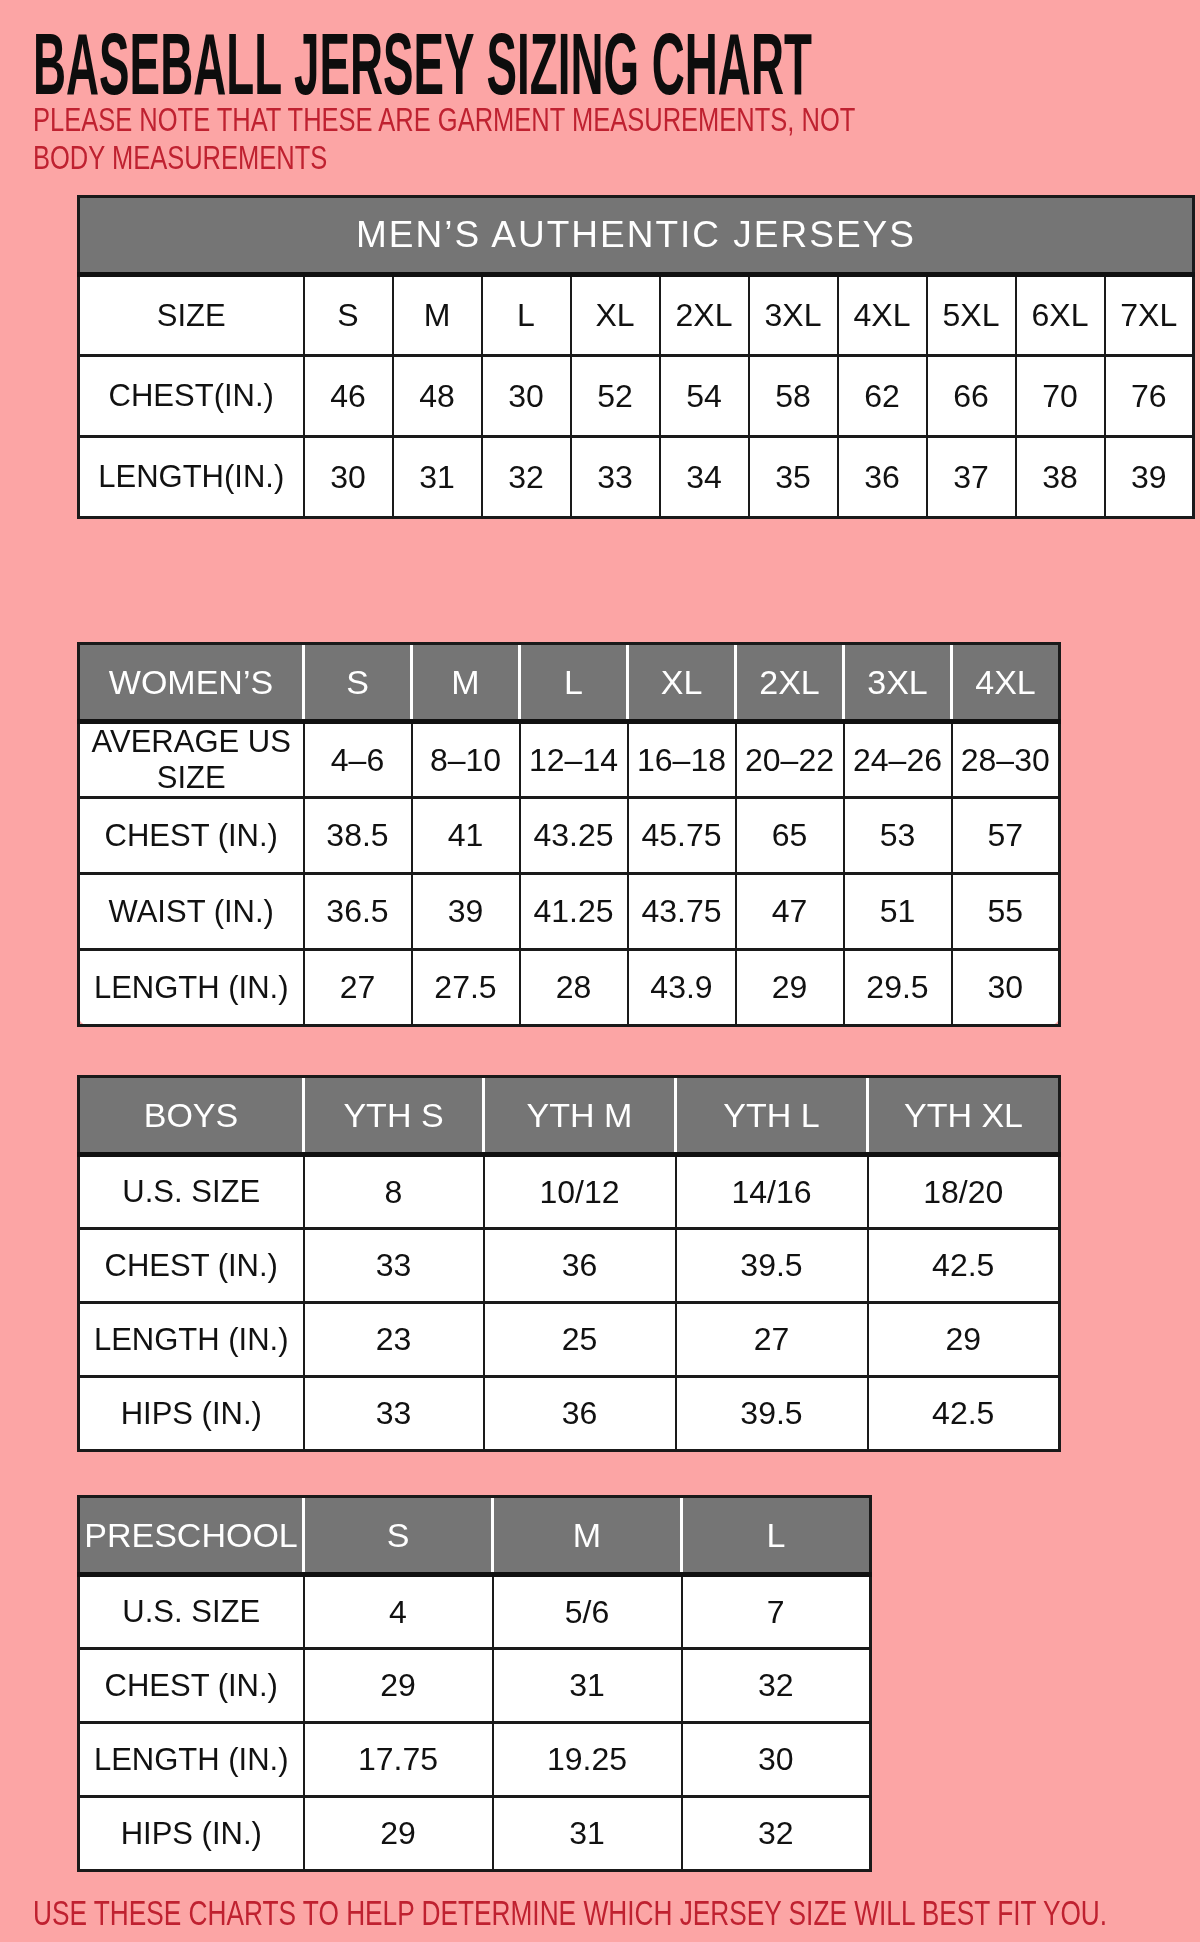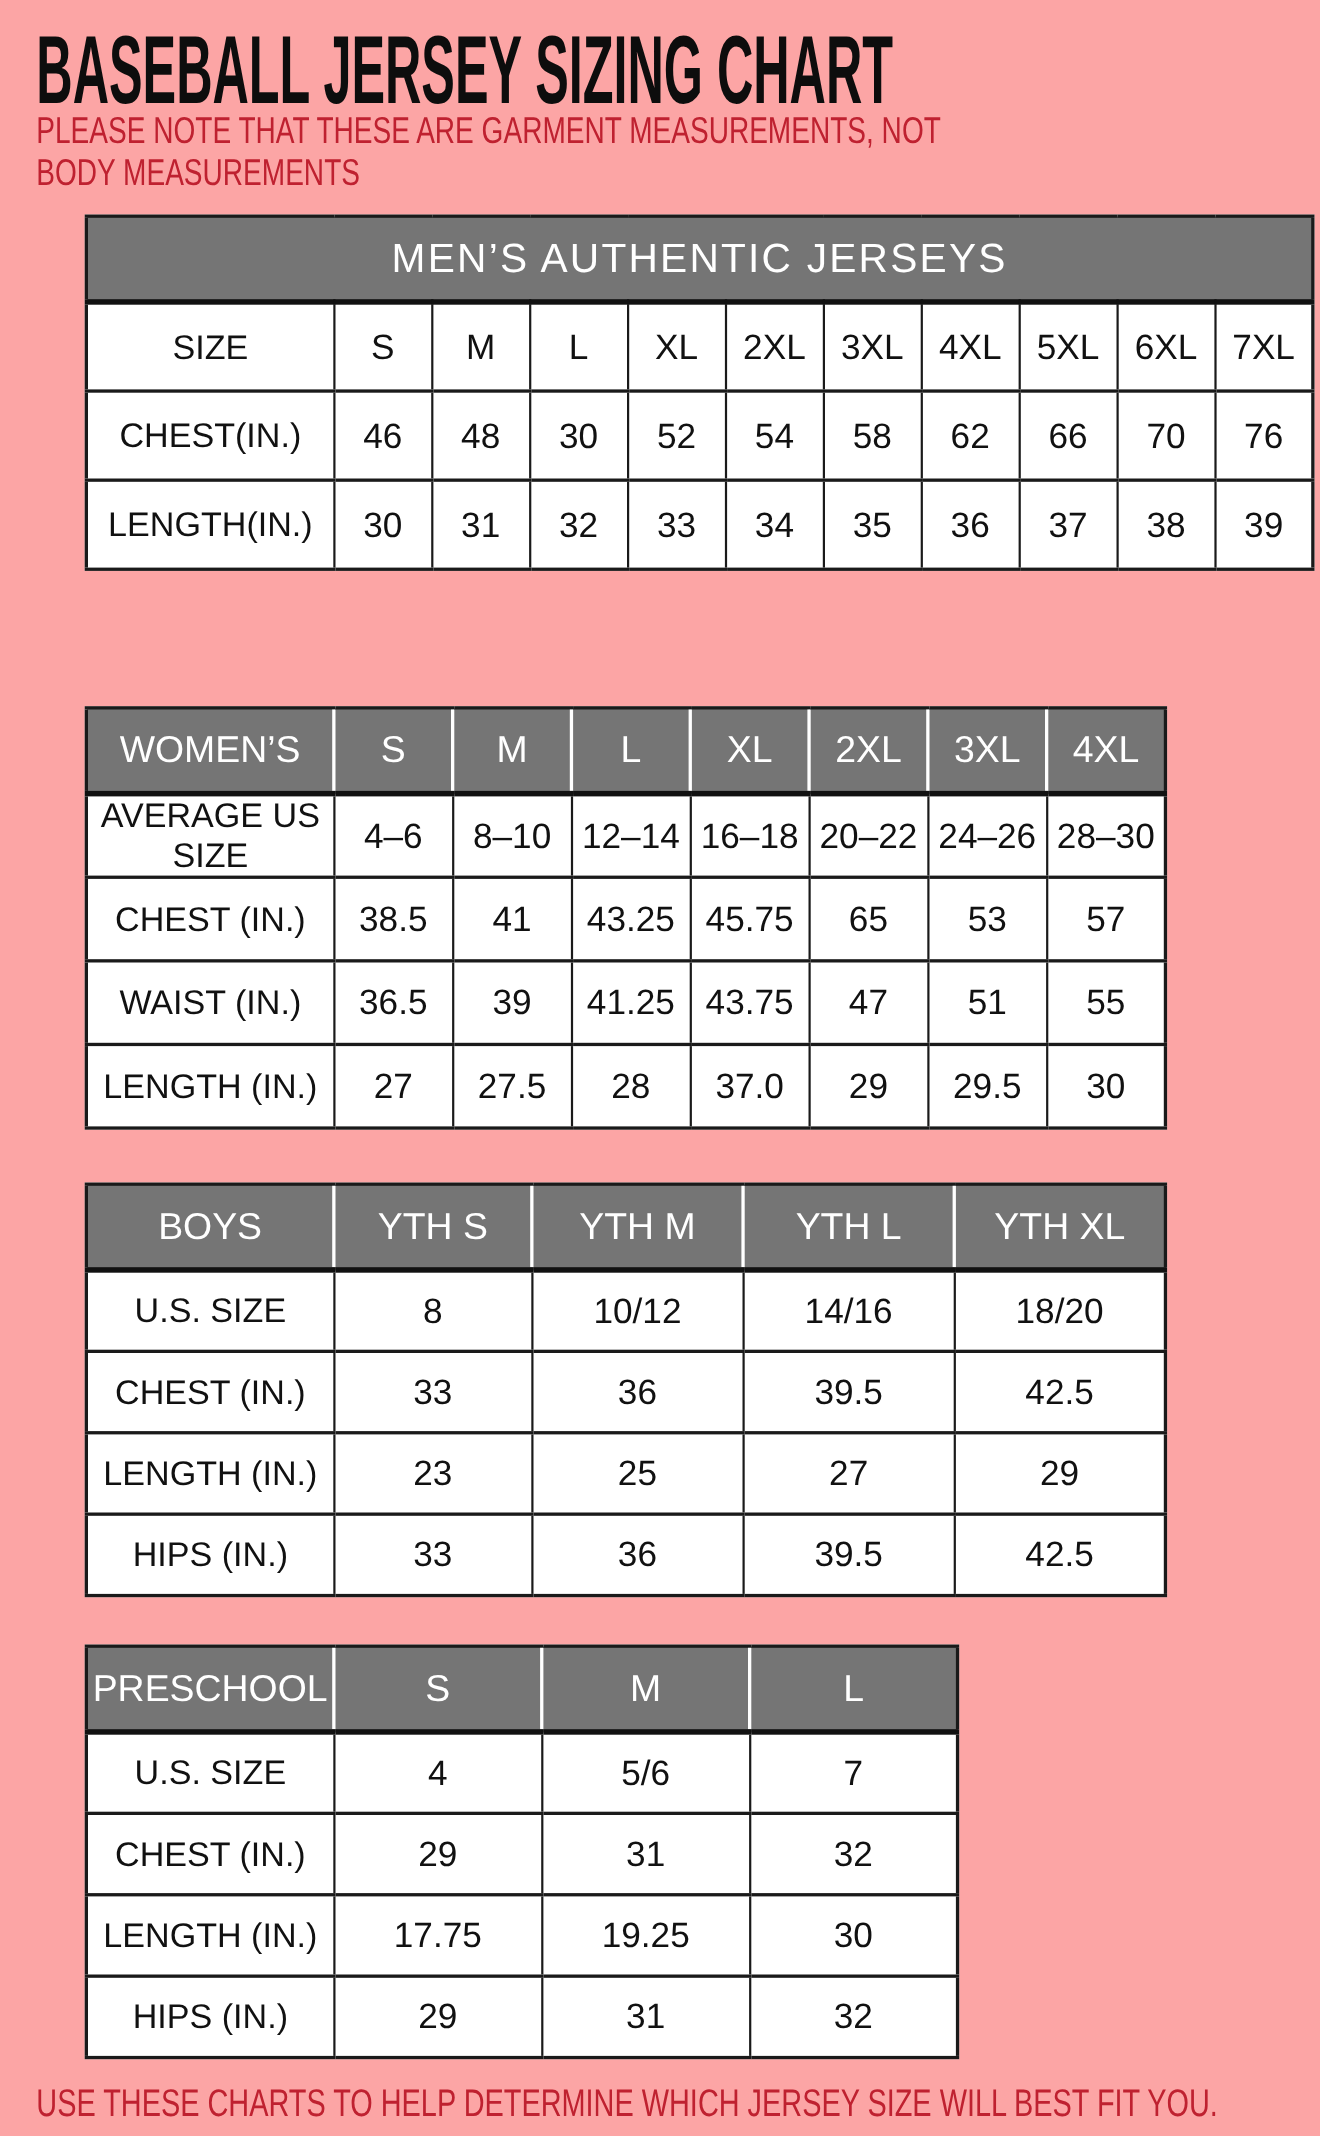--- a/index.html
+++ b/index.html
@@ -16,21 +16,21 @@
         border:3px solid #1a1a1a;margin-left:37px;}
   .tbl th,.tbl td{border:2px solid #1a1a1a;border-top-width:3px;border-bottom-width:3px;
         text-align:center;vertical-align:middle;padding:0;font-weight:normal;}
   .tbl td{font-size:32px;color:#111;}
   .tbl td.lbl{font-size:31px;line-height:36px;}
   th.ghead{background:#757575;color:#ffffff;font-size:34px;border-bottom:5px solid #111;}
   th.ghead + th.ghead{border-left:3px solid #ffffff;}
   th.mens-title{font-size:37px;letter-spacing:2px;}
   .mens{left:40px;top:195px;}
   .mens thead tr{height:78px}.mens tbody tr{height:81px}
-  .womens{left:40px;top:642px;}
+  .womens{left:40px;top:642px;border-radius:15px;}
   .womens thead tr{height:78px}.womens tbody tr{height:76px}
   .boys{left:40px;top:1075px;}
   .boys thead tr{height:78px}.boys tbody tr{height:74px}
   .pre{left:40px;top:1495px;}
   .pre thead tr{height:78px}.pre tbody tr{height:74px}
 </style>
 </head>
 <body>
 
 <div class="page">
@@ -152,21 +152,21 @@
         <td>43.75</td>
         <td>47</td>
         <td>51</td>
         <td>55</td>
       </tr>
       <tr>
         <td class="lbl">LENGTH (IN.)</td>
         <td>27</td>
         <td>27.5</td>
         <td>28</td>
-        <td>37.0</td>
+        <td>43.9</td>
         <td>29</td>
         <td>29.5</td>
         <td>30</td>
       </tr>
     </tbody>
   </table>
 
   <table class="tbl boys">
     <colgroup>
       <col style="width:225px">

